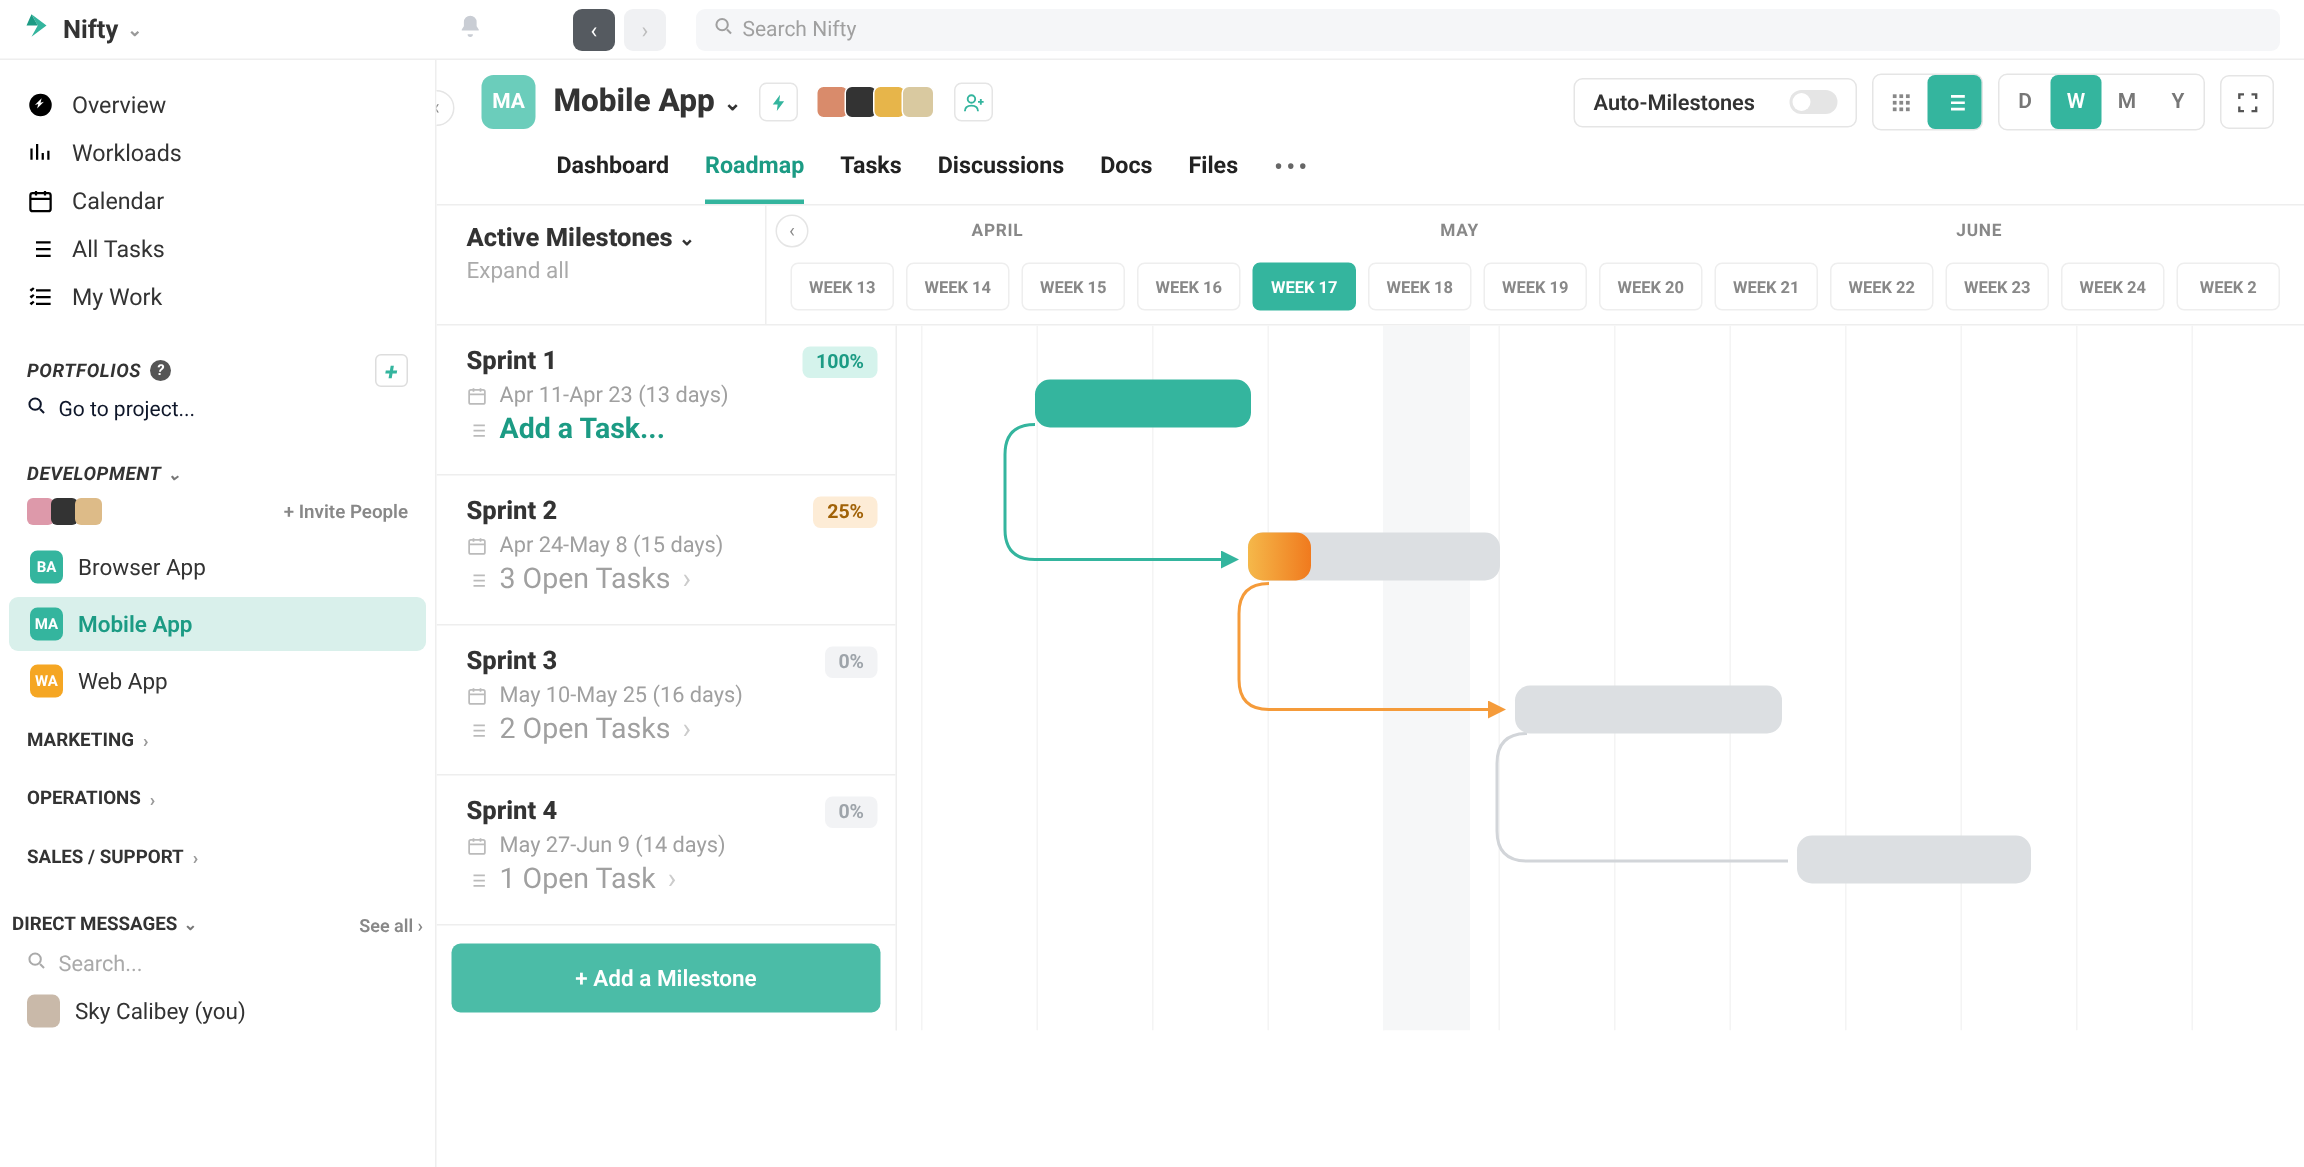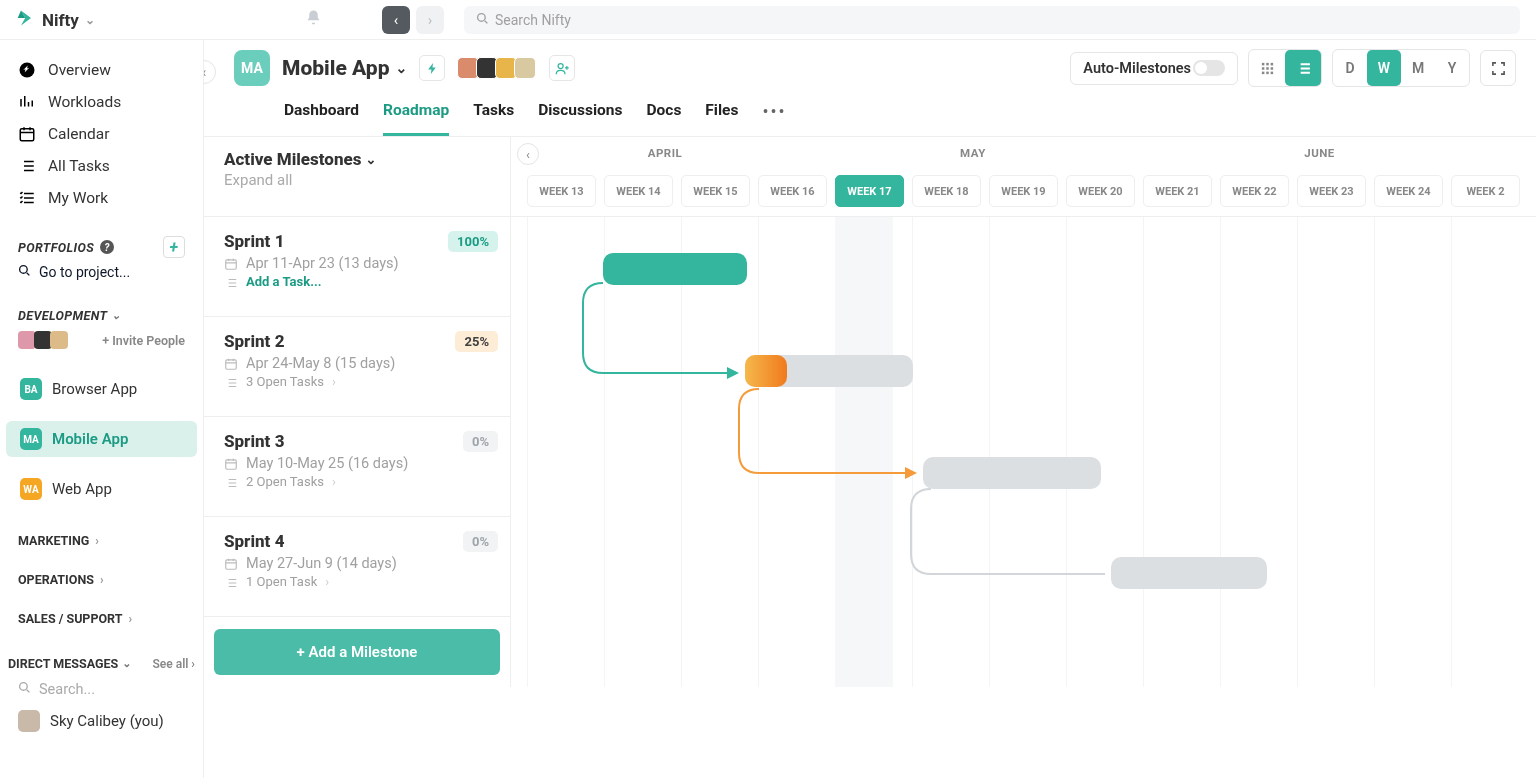--- a/index.html
+++ b/index.html
@@ -8,33 +8,33 @@
 .topbar .brand { display:flex; align-items:center; gap:6px; font-weight:700; font-size:17px; }
 .topbar .brand svg { width:20px; height:20px; }
 .nav-btns { display:flex; gap:6px; margin-left:260px;}
 .nav-btn { width:28px; height:28px; border-radius:6px; display:flex; align-items:center; justify-content:center; font-size:15px; }
 .nav-btn.dark { background:#555a60; color:#fff; }
 .nav-btn.light { background:#f0f1f3; color:#bdbdbd; }
 .search-bar { flex:1; margin-left:20px; display:flex; align-items:center; background:#f5f6f8; border-radius:6px; height:28px; padding:0 12px; color:#a0a0a0; font-size:14px; }
 .bell-icon { color:#c9cdd4; font-size:18px; }
 
 .app { display:flex; height:738px; }
-.sidebar { width:204px; border-right:1px solid #eee; padding:14px 0; height:100%; overflow-y:auto; }
+.sidebar { width:291px; border-right:1px solid #eee; padding:14px 0; height:100%; overflow-y:auto; }
 .sb-item { display:flex; align-items:center; padding:7px 18px; gap:12px; color:#333; font-size:15.5px; cursor:pointer; }
 .sb-item svg, .sb-item .icon { width:18px; height:18px; flex:none; color:#000; }
 .sb-section { padding:0 18px; margin-top:22px;font-style:italic; }
 .sb-section-head { display:flex; align-items:center; font-size:12.5px; font-weight:700; color:#333; letter-spacing:.4px; }
 .sb-section-head .chev { margin-left:4px; font-size:11px; color:#777; }
 .sb-add { margin-left:auto; width:22px; height:22px; border:1px solid #ddd; border-radius:4px; display:flex; align-items:center; justify-content:center; color:#34b59e; font-size:16px; font-weight:700; }
 .sb-goproj { padding:6px 18px; color:#0f172a; font-size:14px; display:flex; align-items:center; gap:8px; }
 .sb-avatars { display:flex; padding:8px 18px; align-items:center; }
 .sb-avatars .av { width:18px; height:18px; border-radius:4px; margin-right:-2px; background:#d9a; }
 .av:nth-child(2){background:#333;} .av:nth-child(3){background:#db8;}
 .sb-invite { margin-left:auto; font-size:12.5px; color:#888; font-weight:600;}
-.sb-proj { display:flex; align-items:center; gap:10px; padding:7px 14px; margin:14px 6px; border-radius:6px; font-size:15px; cursor:pointer; }
+.sb-proj { display:flex; align-items:center; gap:10px; padding:7px 14px; margin:2px 6px; border-radius:6px; font-size:15px; cursor:pointer; }
 .sb-proj .badge { width:22px; height:22px; border-radius:5px; display:flex; align-items:center; justify-content:center; font-size:10px; font-weight:700; color:#fff; }
 .sb-proj.active { background:#d9f0eb; color:#1c9b84; font-weight:600;}
 .sb-proj.active .badge{ background:#34b59e;}
 .sb-cat { padding:12px 18px; font-size:12.5px; font-weight:700; display:flex; align-items:center; color:#333; }
 .sb-dm-head { padding:18px 8px 6px; display:flex; align-items:center; font-size:12.5px; font-weight:700; }
 .sb-see-all { margin-left:auto; font-size:12px; color:#888; font-weight:600;}
 .sb-search { padding:4px 18px; color:#aaa; font-size:14.5px; display:flex; align-items:center; gap:8px;}
 .sb-dm { display:flex; align-items:center; gap:10px; padding:8px 18px; font-size:15px; }
 .sb-dm .avimg { width:22px; height:22px; border-radius:5px; background:#c9b9a9;}
 
@@ -43,21 +43,21 @@
 .collapse-handle { position:absolute; left:-12px; top:20px; width:24px; height:24px; border:1px solid #e5e5e5; border-radius:50%; background:#fff; display:flex; align-items:center; justify-content:center; font-size:14px; color:#888; }
 .proj-top { display:flex; align-items:center; gap:12px; padding-top:12px;}
 .proj-logo { width:36px; height:36px; border-radius:8px; background:#6bcdbb; color:#fff; font-weight:700; display:flex; align-items:center; justify-content:center; font-size:14px;}
 .proj-title { font-size:21px; font-weight:800; display:flex; align-items:center; gap:6px; }
 .proj-title .chev { font-size:14px; color:#333; }
 .flash-btn { width:26px; height:26px; border:1px solid #e5e5e5; border-radius:5px; display:flex; align-items:center; justify-content:center; color:#34b59e; font-size:15px;}
 .member-avs { display:flex; }
 .member-avs .av { width:22px; height:22px; border-radius:5px; margin-right:-3px; border:1.5px solid #fff;}
 .add-user { width:26px; height:26px; border:1px solid #e5e5e5; border-radius:5px; display:flex; align-items:center; justify-content:center; color:#34b59e; font-size:14px; margin-left:4px;}
 .proj-right { margin-left:auto; display:flex; align-items:center; gap:10px;}
-.auto-ms { border:1px solid #e5e5e5; border-radius:6px; padding:7px 12px; display:flex; align-items:center; gap:2px; font-size:14.5px; font-weight:600;}
+.auto-ms { border:1px solid #e5e5e5; border-radius:6px; padding:7px 12px; display:flex; align-items:center; gap:23px; font-size:14.5px; font-weight:600;}
 .toggle { width:32px; height:16px; border-radius:10px; background:#e5e5e5; position:relative;}
 .toggle::after { content:""; position:absolute; width:12px; height:12px; border-radius:50%; background:#fff; top:2px; left:2px; }
 .view-group { border:1px solid #e5e5e5; border-radius:6px; display:flex; }
 .view-btn { width:36px; height:36px; display:flex; align-items:center; justify-content:center; color:#888; font-size:16px;}
 .view-btn.active { background:#34b59e; color:#fff; border-radius:5px;}
 .zoom-group { border:1px solid #e5e5e5; border-radius:6px; display:flex;}
 .zoom-btn { width:34px; height:36px; display:flex; align-items:center; justify-content:center; font-weight:600; font-size:14px; color:#777;}
 .zoom-btn.active { background:#34b59e; color:#fff; border-radius:5px;}
 .fs-btn { border:1px solid #e5e5e5; border-radius:6px; width:36px; height:36px; display:flex; align-items:center; justify-content:center; color:#555; font-size:15px;}
 .proj-tabs { display:flex; gap:24px; margin-left:50px; margin-top:4px;}
@@ -76,21 +76,21 @@
 .rd-weeks { display:flex; padding:6px 16px; gap:8px; }
 .rd-week { flex:none; width:69px; height:32px; border:1px solid #eee; border-radius:5px; display:flex; align-items:center; justify-content:center; font-size:11px; font-weight:700; color:#888;}
 .rd-week.active { background:#34b59e; color:#fff; border-color:#34b59e;}
 
 .road-body { display:flex; position:relative; flex:1;}
 .rb-left { width:307px; border-right:1px solid #eee; }
 .rb-tl { flex:1; position:relative; }
 .ms-row { height:100px; border-bottom:1px solid #eee; padding:14px 20px; }
 .ms-name { font-size:17px; font-weight:800;}
 .ms-date { display:flex; align-items:center; gap:8px; color:#a0a0a0; font-size:14.5px; margin-top:4px;}
-.ms-tasks { display:flex; align-items:center; gap:8px; color:#a0a0a0; font-size:13px; margin-top:2px;}
+.ms-tasks { display:flex; align-items:center; gap:8px; color:#a0a0a0; font-size:19px; margin-top:2px;}
 .ms-tasks.add { color:#1c9b84; font-weight:700;}
 .ms-pill { position:absolute; right:12px; font-size:13px; font-weight:700; padding:3px 9px; border-radius:5px;}
 .add-ms { margin:12px 10px; background:#4bbca7; color:#fff; text-align:center; padding:14px; border-radius:6px; font-size:15px; font-weight:600; cursor:pointer;}
 
 .gantt-canvas { position:absolute; inset:0; overflow:hidden; }
 .gantt-col { position:absolute; top:0; bottom:0; width:1px; background:#f4f4f4;}
 .today-col { position:absolute; top:0; bottom:0; width:58px; background:#f6f7f8;}
 .gantt-bar { position:absolute; height:32px; border-radius:10px; }
 .bar-track { position:absolute; height:32px; border-radius:10px; background:#dcdfe2;}
 .dep-path { stroke-width:2; fill:none; }
@@ -357,21 +357,21 @@
       <div class="ms-name">Sprint 1</div>
       <div class="ms-date"><span><svg class="icon-sm" viewBox="0 0 24 24" fill="none" stroke="currentColor" stroke-width="2">
                   <rect x="3" y="5" width="18" height="16" rx="2"></rect>
                   <path d="M3 10h18M8 3v4M16 3v4"></path>
                 </svg></span> Apr 11-Apr 23 (13 days)</div>
       <div class="ms-tasks add"><span><svg class="icon-sm" viewBox="0 0 24 24" fill="none" stroke="currentColor" stroke-width="2">
                   <path d="M8 6h13M8 12h13M8 18h13M3 6h.01M3 12h.01M3 18h.01"></path>
                 </svg></span> Add a Task...</div>
     </div>
           <div class="ms-row" style="position:relative;">
-      <div class="ms-pill" style="top:14px;background:#fdecd6;color:#404040;">25%</div>
+      <div class="ms-pill" style="top:14px;background:#fdecd6;color:#a16207;">25%</div>
       <div class="ms-name">Sprint 2</div>
       <div class="ms-date"><span><svg class="icon-sm" viewBox="0 0 24 24" fill="none" stroke="currentColor" stroke-width="2">
                   <rect x="3" y="5" width="18" height="16" rx="2"></rect>
                   <path d="M3 10h18M8 3v4M16 3v4"></path>
                 </svg></span> Apr 24-May 8 (15 days)</div>
       <div class="ms-tasks "><span><svg class="icon-sm" viewBox="0 0 24 24" fill="none" stroke="currentColor" stroke-width="2">
                   <path d="M8 6h13M8 12h13M8 18h13M3 6h.01M3 12h.01M3 18h.01"></path>
                 </svg></span> 3 Open Tasks <span style="color:#ccc;">›</span></div>
     </div>
           <div class="ms-row" style="position:relative;">

